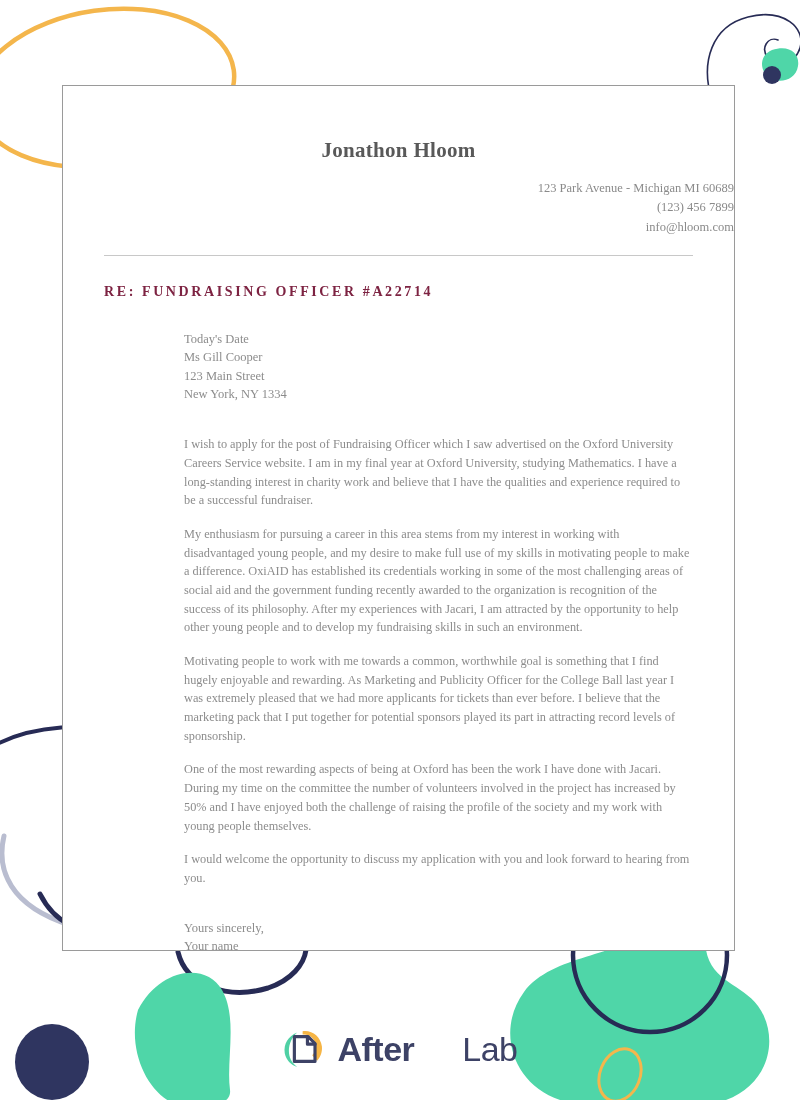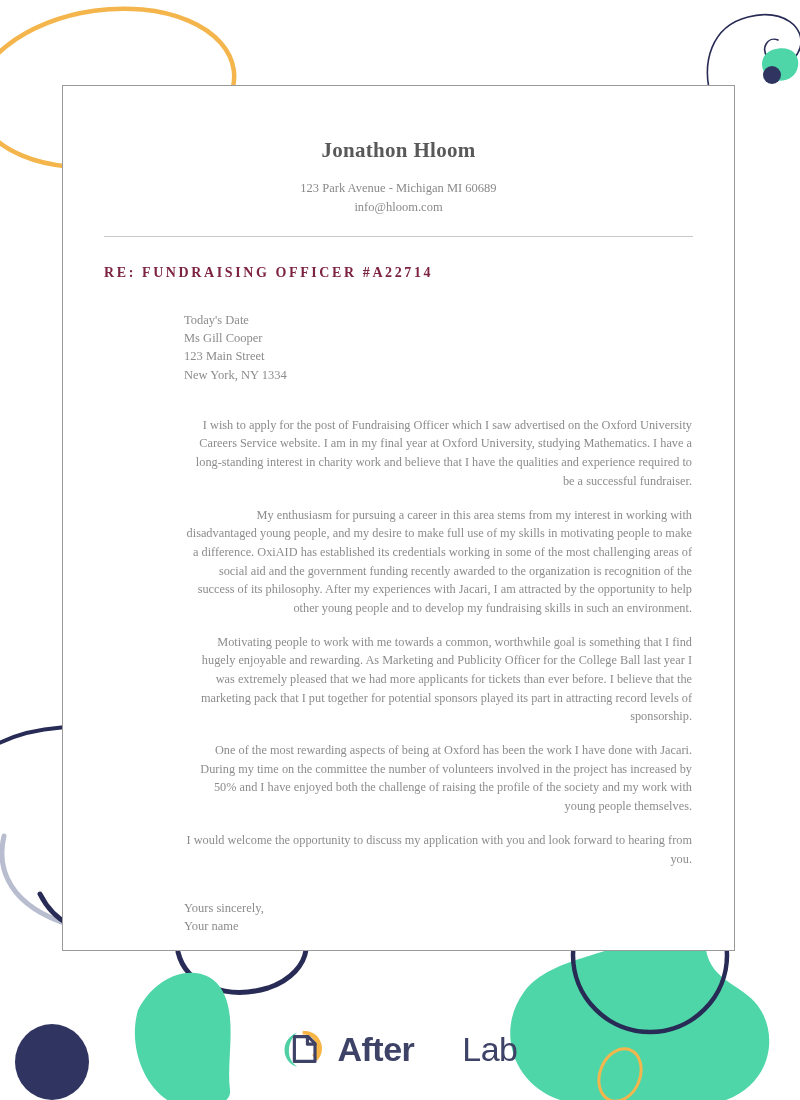--- a/index.html
+++ b/index.html
@@ -64,20 +64,21 @@
   }
   .contact-block {
     text-align: center;
     margin-top: 16px;
   }
   .contact-line {
     font-family: "Liberation Serif", serif;
     font-size: 12.5px;
     color: #8a8a8a;
     line-height: 1.55;
+    text-align: right;
   }
   .divider {
     height: 0;
     border-top: 1px solid #c8c8c8;
     margin: 18px 41px 0 41px;
   }
 
   
   .subject {
     margin: 28px 0 0 41px;
@@ -103,21 +104,21 @@
     line-height: 1.46;
   }
   .addr-line { white-space: pre; }
 
   .para {
     font-family: "Liberation Serif", serif;
     font-size: 12.3px;
     color: #8c8c8c;
     line-height: 1.52;
     margin: 0 0 15px 0;
-    text-align: right;
+    text-align: left;
   }
   .para.first { margin-top: 32px; }
 
   .signoff {
     margin-top: 31px;
     font-family: "Liberation Serif", serif;
     font-size: 12.5px;
     color: #8c8c8c;
     line-height: 1.46;
   }
@@ -196,20 +197,21 @@
     <ellipse cx="620" cy="1075" rx="20" ry="27" transform="rotate(22 620 1075)" fill="none" stroke="#f4b64c" stroke-width="3"></ellipse>
   </svg>
 
   <div id="sheet">
     <div class="sheet-inner">
 
       <h1 class="doc-name">Jonathon Hloom</h1>
 
       <div class="contact-block">
         <div class="contact-line">123 Park Avenue - Michigan MI 60689</div>
+        <div class="contact-line">(123) 456 7899</div>
         <div class="contact-line">info@hloom.com</div>
       </div>
 
       <div class="divider"></div>
 
       <div class="subject">RE: FUNDRAISING OFFICER #A22714</div>
 
       <div class="body-col">
 
         <div class="addr-block">

